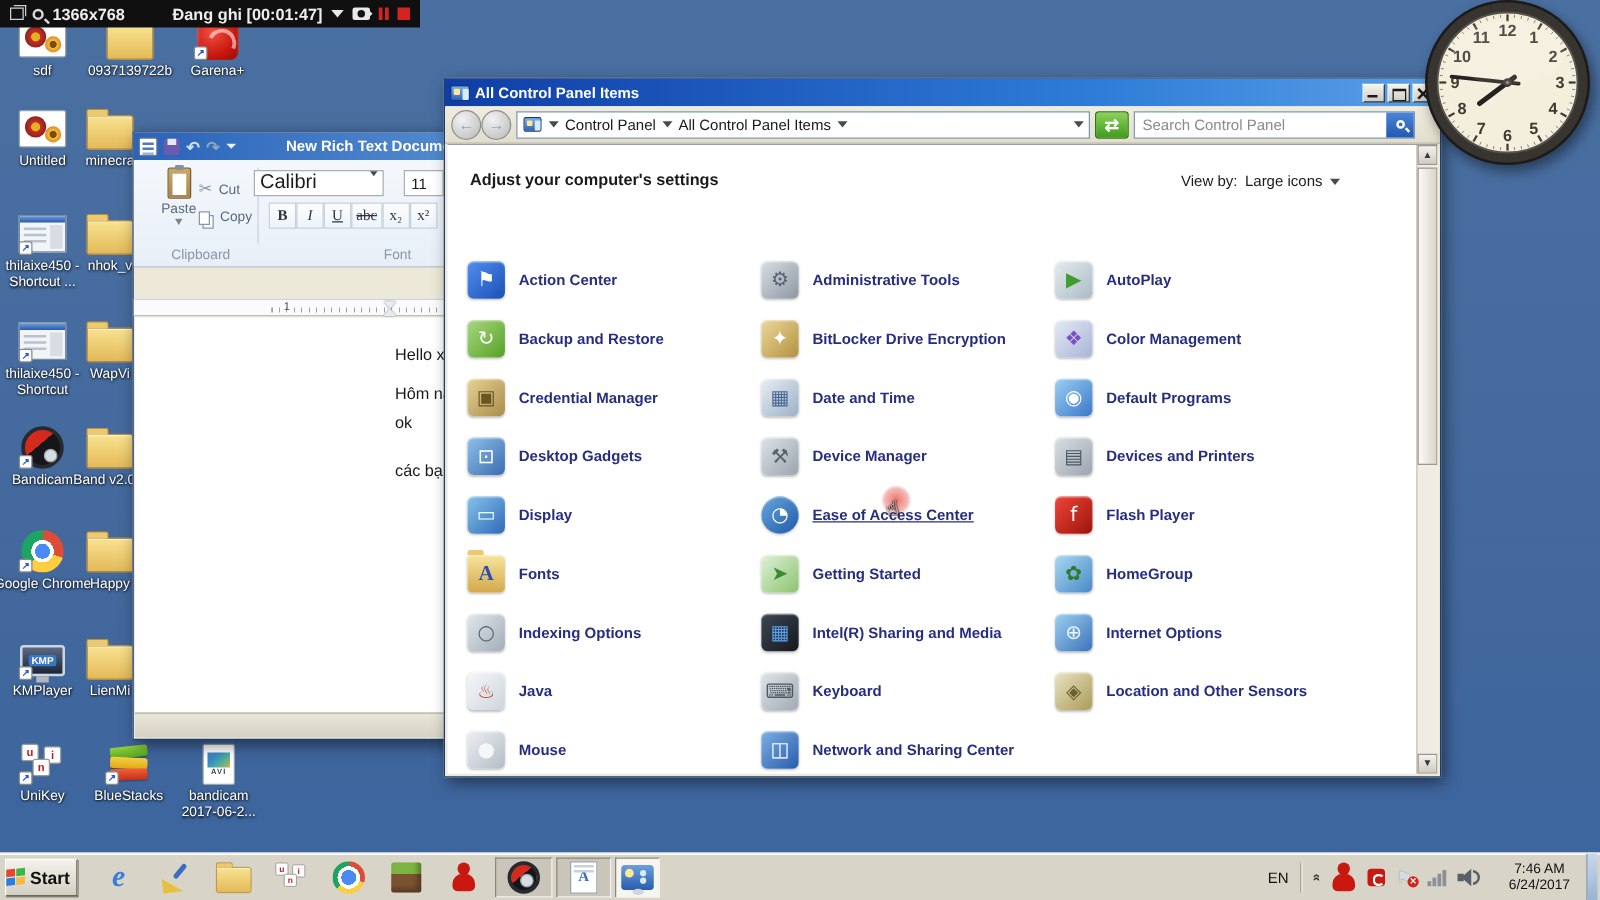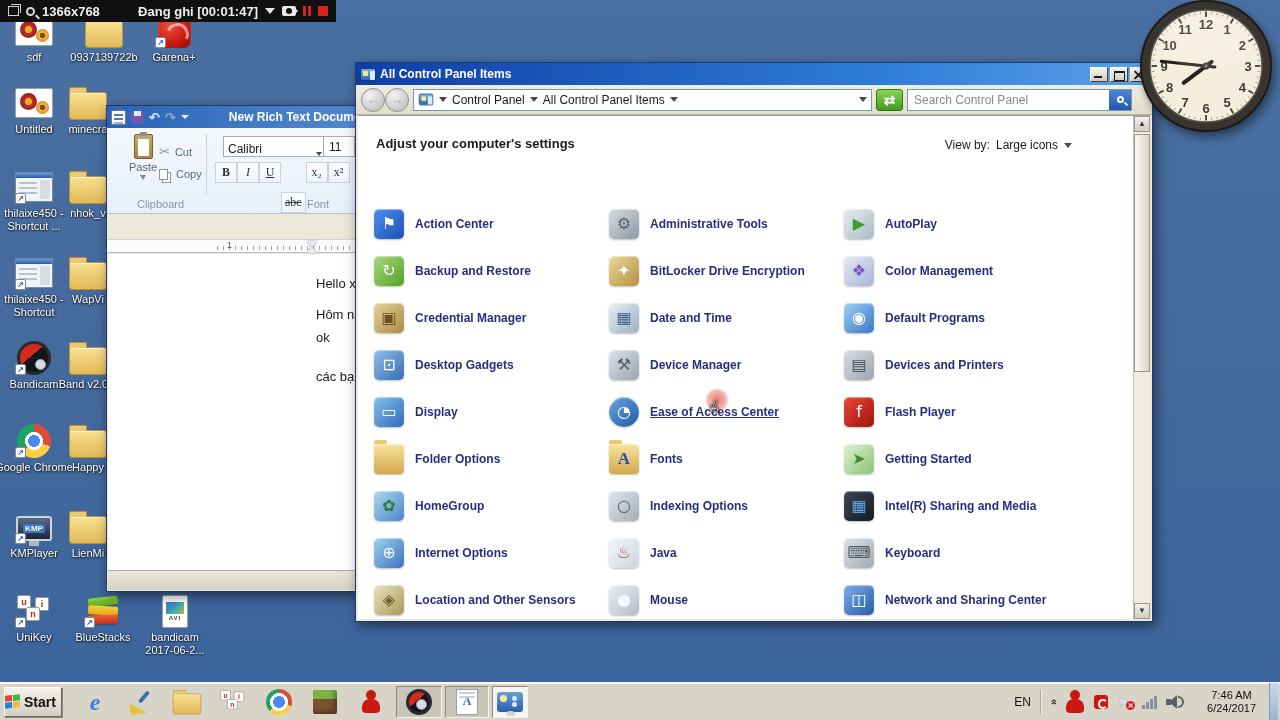--- a/index.html
+++ b/index.html
@@ -131,26 +131,26 @@
   .ribbon { height:86px; background:linear-gradient(#f4f8fc,#e8eff8); border-bottom:1px solid #b8c4d2; position:relative; font-size:11px; color:#3a424e; }
   .rb-divider { position:absolute; left:99px; top:6px; bottom:18px; width:1px; background:#c8d2de; }
   .paste-btn { position:absolute; left:14px; top:6px; width:44px; height:58px; display:flex; flex-direction:column; align-items:center; gap:2px; cursor:pointer; color:#5a6a7c; }
   .clip-ic { width:19px; height:25px; background:linear-gradient(#c9a96a,#a8854a); border:1px solid #7a6030; border-radius:2px; position:relative; }
   .clip-ic::before { content:""; position:absolute; left:5px; top:-3px; width:7px; height:4px; background:#8a8f96; border-radius:1px; }
   .clip-ic::after { content:""; position:absolute; left:3px; top:4px; width:11px; height:17px; background:#fff; }
   .small-act { position:absolute; left:52px; display:flex; align-items:center; gap:5px; cursor:pointer; color:#5a6a7c; }
   .cut-ic { color:#8a95a5; font-size:13px; font-family:"DejaVu Sans", sans-serif; }
   .copy-ic { width:9px; height:11px; background:#fff; border:1px solid #8a96a4; box-shadow:3px 3px 0 -1px #fff, 3px 3px 0 0 #8a96a4; margin-right:3px; }
   .grp-label { position:absolute; bottom:3px; font-size:11px; color:#8a97a8; }
-  .font-field { position:absolute; left:116px; top:8px; width:104px; height:21px; background:#fff; border:1px solid #abadb3; display:flex; align-items:flex-end; padding:0 4px; font-size:12px; color:#1a1a1a; cursor:pointer; }
+  .font-field { position:absolute; left:96px; top:8px; width:104px; height:21px; background:#fff; border:1px solid #abadb3; display:flex; align-items:flex-start; padding:0 4px; font-size:16px; color:#1a1a1a; cursor:pointer; }
   .font-field .caret-dn { margin-left:auto; border-left-width:3px; border-right-width:3px; border-top-width:4px; }
   .size-field { position:absolute; left:216px; top:8px; width:32px; height:21px; background:#fff; border:1px solid #abadb3; display:flex; align-items:center; padding:0 5px; font-size:12px; color:#1a1a1a; cursor:pointer; }
   #wp-fontbtns { position:absolute; left:108px; top:34px; display:flex; }
   .fbtn { min-width:22px; height:21px; border:1px solid #c8d2de; background:linear-gradient(#fdfdfe,#eef3f9); display:flex; align-items:center; justify-content:center; font-size:12px; color:#2a3442; cursor:pointer; padding:0 3px; font-family:"Liberation Serif", serif; }
-  .fbtn.b { font-weight:bold; } .fbtn.i { font-style:italic; } .fbtn.u { text-decoration:underline; } .fbtn.s { text-decoration:line-through;margin-top:30px; }
+  .fbtn.b { font-weight:bold; } .fbtn.i { font-style:italic; } .fbtn.u { text-decoration:underline; } .fbtn.s { text-decoration:line-through; }
   .ruler { position:absolute; left:0; right:0; top:133px; height:14px; background:#fbfbfb; border-top:1px solid #d0d4da; border-bottom:1px solid #b8bec6; }
   .ruler .ticks { position:absolute; left:110px; right:0; bottom:2px; height:4px;
      background:repeating-linear-gradient(90deg,#9aa2ac 0 1px,transparent 1px 6px); }
   .ruler .num { position:absolute; top:0px; font-size:9px; color:#555; }
   .ind { position:absolute; left:200px; }
   .ind-top { position:absolute; top:1px; width:0; height:0; border-left:5px solid transparent; border-right:5px solid transparent; border-top:6px solid #e8ecf2; filter:drop-shadow(0 0 1px #7a8694); }
   .ind-bot { position:absolute; top:7px; width:0; height:0; border-left:5px solid transparent; border-right:5px solid transparent; border-bottom:6px solid #e8ecf2; filter:drop-shadow(0 0 1px #7a8694); }
   .wp-doc { position:absolute; left:1px; right:1px; top:148px; bottom:21px; background:#fff; }
   .wp-doc .line { position:absolute; left:208px; font-size:13px; color:#1a1a1a; white-space:nowrap; }
   .wp-status { position:absolute; left:1px; right:1px; bottom:1px; height:20px; background:linear-gradient(#e8e5da,#d6d2c4); border-top:1px solid #b0ac9c; }
@@ -545,24 +545,20 @@
           </span>
           <span class="cp-label hovered">Ease of Access Center</span>
           <span class="click-glow"></span>
           <span class="hand-cursor">☝</span>
         </div>
         <div class="cp-item">
           <span class="cp-ic" style="background: linear-gradient(135deg, rgb(239, 69, 56), rgb(156, 20, 12));">
             <i class="cp-glyph" style="color: rgb(255, 255, 255);">f</i>
           </span>
           <span class="cp-label">Flash Player</span>
-        </div>
-        <div class="cp-item">
-          <span class="cp-ic fol-ic"></span>
-          <span class="cp-label">Folder Options</span>
         </div>
         <div class="cp-item">
           <span class="cp-ic fol-ic">
             <i class="fol-letter" style="color: rgb(42, 79, 174);">A</i>
           </span>
           <span class="cp-label">Fonts</span>
         </div>
         <div class="cp-item">
           <span class="cp-ic" style="background: linear-gradient(135deg, rgb(222, 240, 216), rgb(140, 196, 112));">
             <i class="cp-glyph" style="color: rgb(59, 138, 46);">➤</i>

